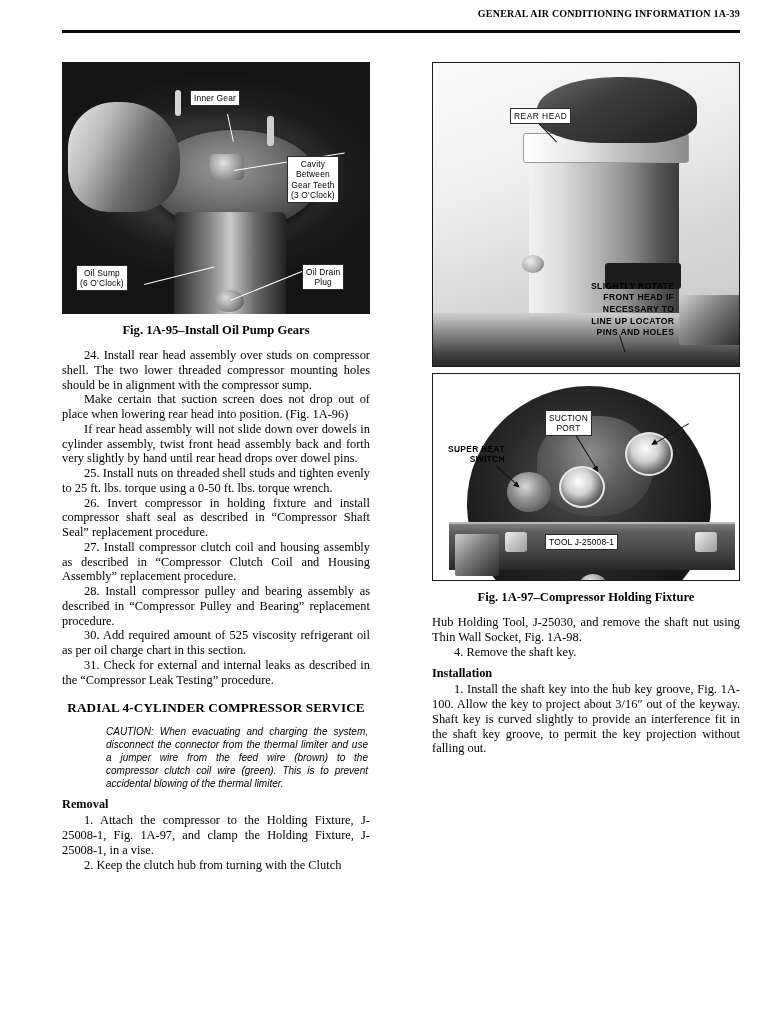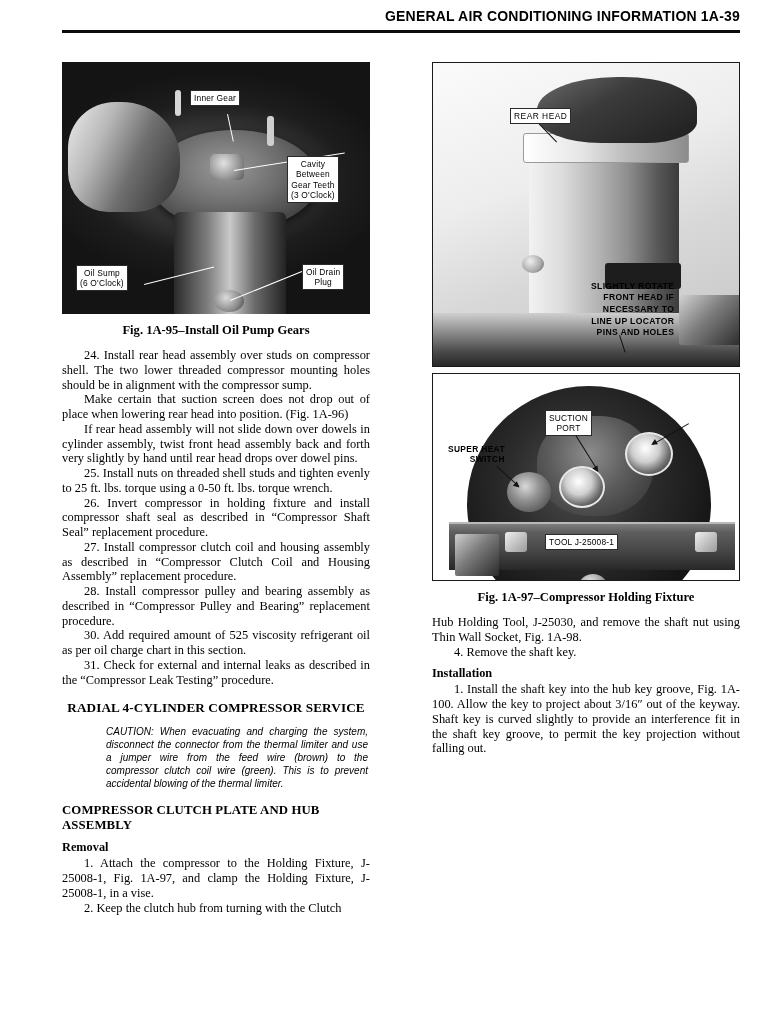--- a/index.html
+++ b/index.html
@@ -16,23 +16,23 @@
     overflow: hidden;
   }
 
   
   .page-header {
     position: absolute;
     left: 62px;
     top: 8px;
     width: 678px;
     text-align: right;
-    font-family: Liberation Sans, sans-serif;
-    font-weight: bold;
-    font-size: 14px;
+    font-family: Liberation Serif, serif;
+    font-weight: bold;
+    font-size: 10px;
     letter-spacing: 0.2px;
   }
   .header-rule {
     position: absolute;
     left: 62px;
     top: 30px;
     width: 678px;
     height: 2.5px;
     background: #0b0b0b;
   }
@@ -227,21 +227,20 @@
   <p class="para">26. Invert compressor in holding fixture and install compressor shaft seal as described in “Compressor Shaft Seal” replacement procedure.</p>
   <p class="para">27. Install compressor clutch coil and housing assembly as described in “Compressor Clutch Coil and Housing Assembly” replacement procedure.</p>
   <p class="para">28. Install compressor pulley and bearing assembly as described in “Compressor Pulley and Bearing” replacement procedure.</p>
   <p class="para">30. Add required amount of 525 viscosity refrigerant oil as per oil charge chart in this section.</p>
   <p class="para">31. Check for external and internal leaks as described in the “Compressor Leak Testing” procedure.</p>
 
   <div class="h-center">RADIAL 4-CYLINDER COMPRESSOR SERVICE</div>
 
   <div class="caution">CAUTION: When evacuating and charging the system, disconnect the connector from the thermal limiter and use a jumper wire from the feed wire (brown) to the compressor clutch coil wire (green). This is to prevent accidental blowing of the thermal limiter.</div>
 
-  <div class="h-section">COMPRESSOR CLUTCH PLATE AND HUB ASSEMBLY</div>
 
   <div class="h-sub">Removal</div>
 
   <p class="para">1. Attach the compressor to the Holding Fixture, J-25008-1, Fig. 1A-97, and clamp the Holding Fixture, J-25008-1, in a vise.</p>
   <p class="para">2. Keep the clutch hub from turning with the Clutch</p>
 </div>
 
 <div class="col col-right">
 
   <div class="figure-box framed" style="width:308px;height:305px;">

